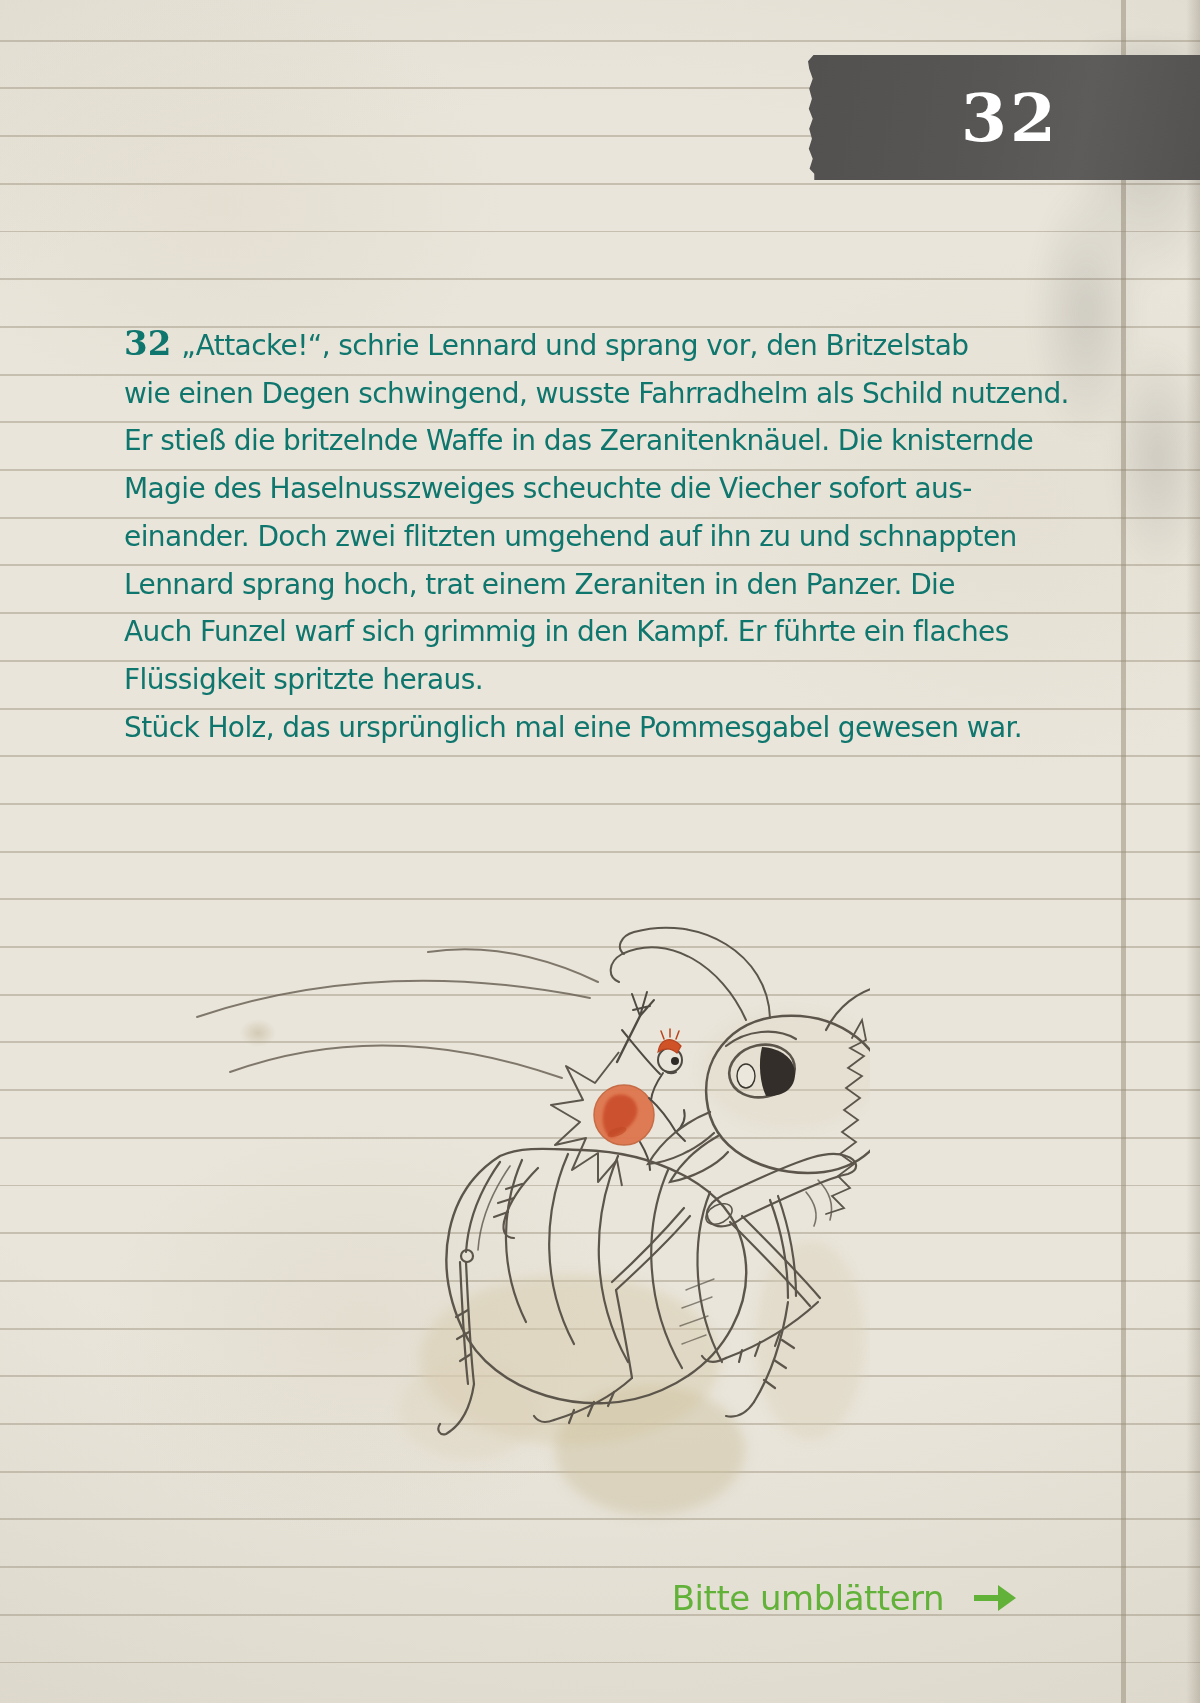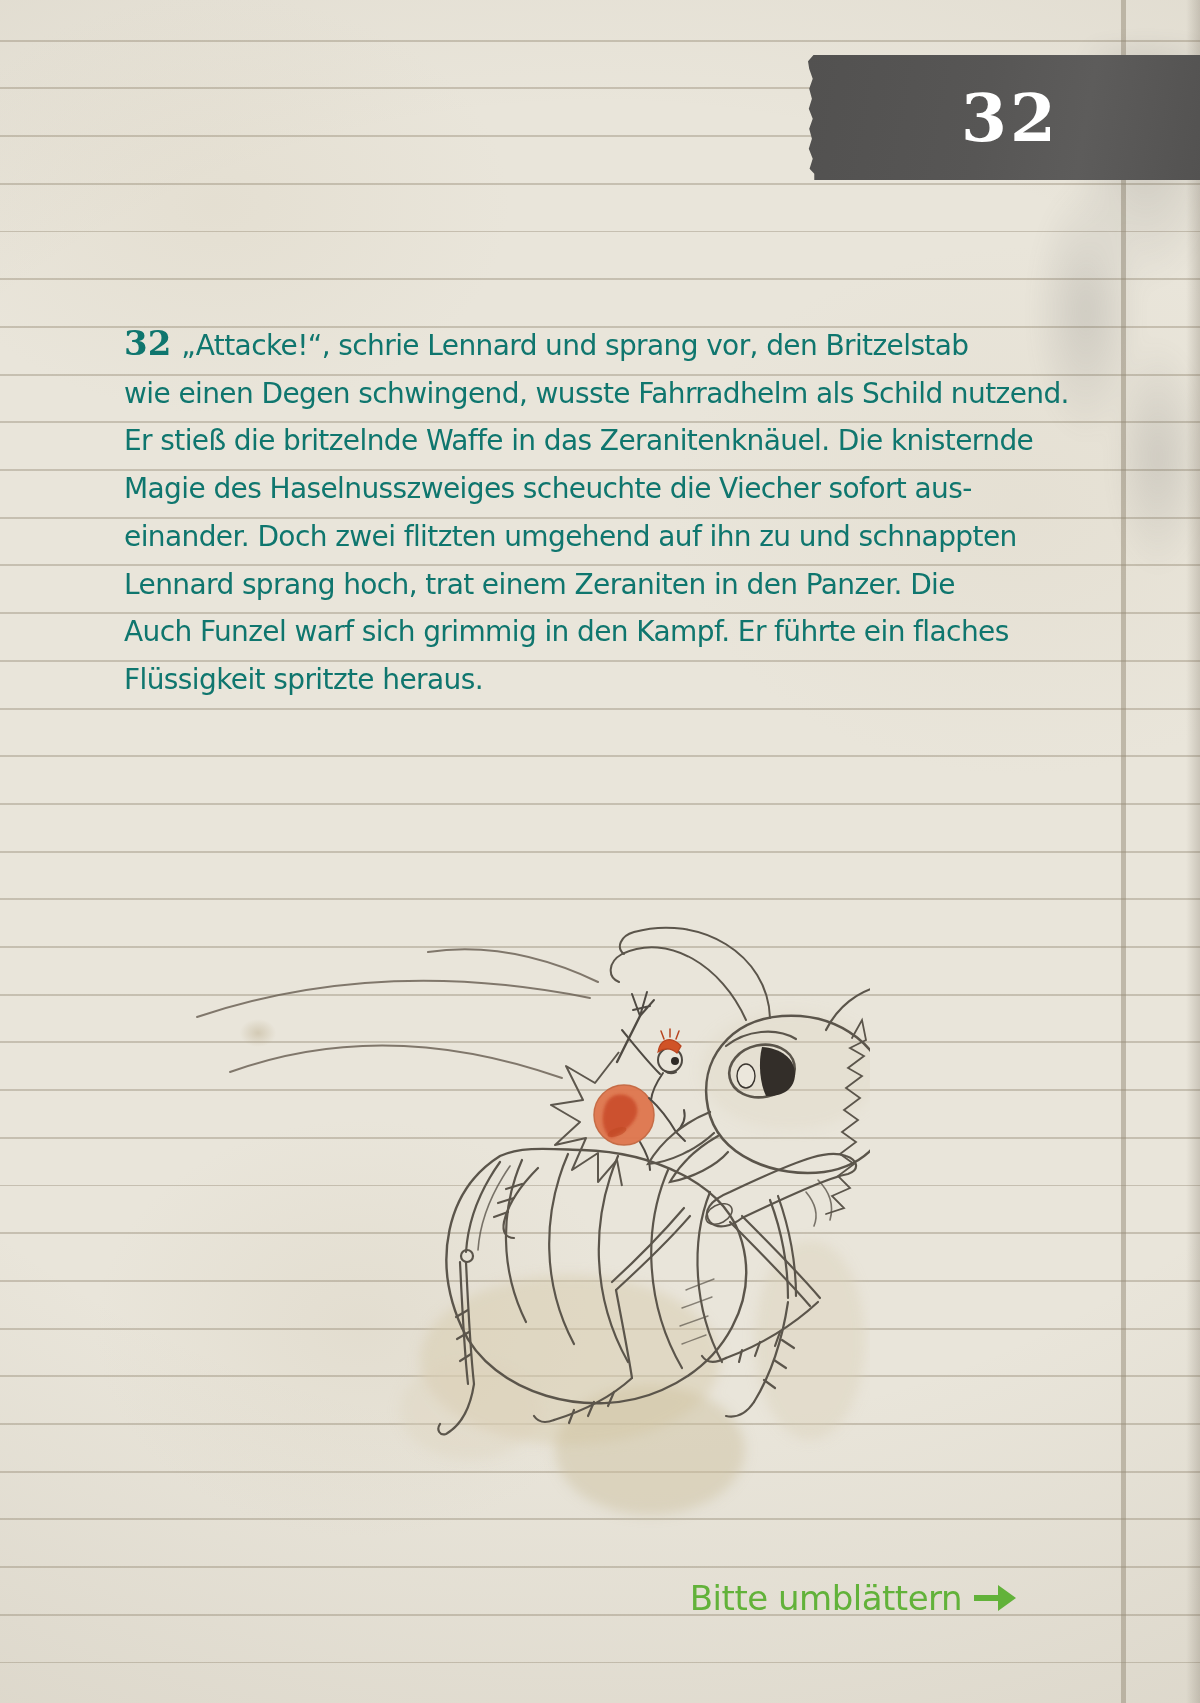--- a/index.html
+++ b/index.html
@@ -63,21 +63,21 @@
   .story .line{white-space:nowrap;}
   .section-number{
     font-family:"DejaVu Serif",serif;font-weight:700;font-size:34px;
     letter-spacing:0;margin-right:10px;
   }
   
   .illustration{position:absolute;left:170px;top:870px;width:700px;height:660px;}
   
   .turn-note{
     position:absolute;right:182px;top:1576px;height:44px;
-    display:flex;align-items:center;gap:10px;cursor:pointer;
+    display:flex;align-items:center;gap:28px;cursor:pointer;
   }
   .turn-note-label{
     color:#62b23a;font-size:34px;letter-spacing:-.5px;font-weight:500;
   }
   .arrow-icon{display:block;}
 </style>
 </head>
 <body>
 
 <div class="paper-texture"></div>
@@ -92,20 +92,21 @@
 
 <div class="story">
   <div class="line"><span class="section-number">32</span><span>„Attacke!“, schrie Lennard und sprang vor, den Britzelstab</span></div>
   <div class="line">wie einen Degen schwingend, wusste Fahrradhelm als Schild nutzend.</div>
   <div class="line">Er stieß die britzelnde Waffe in das Zeranitenknäuel. Die knisternde</div>
   <div class="line">Magie des Haselnusszweiges scheuchte die Viecher sofort aus-</div>
   <div class="line">einander. Doch zwei flitzten umgehend auf ihn zu und schnappten</div>
   <div class="line">Lennard sprang hoch, trat einem Zeraniten in den Panzer. Die</div>
   <div class="line">Auch Funzel warf sich grimmig in den Kampf. Er führte ein flaches</div>
   <div class="line">Flüssigkeit spritzte heraus.</div>
+  <div class="line">Stück Holz, das ursprünglich mal eine Pommesgabel gewesen war.</div>
 </div>
 
 <div class="illustration">
 <svg width="700" height="660" viewBox="0 0 700 660" xmlns="http://www.w3.org/2000/svg">
   <defs>
     <filter id="blur6">
           <feGaussianBlur stdDeviation="6"></feGaussianBlur>
         </filter>
     <filter id="blur2">
           <feGaussianBlur stdDeviation="1.6"></feGaussianBlur>

